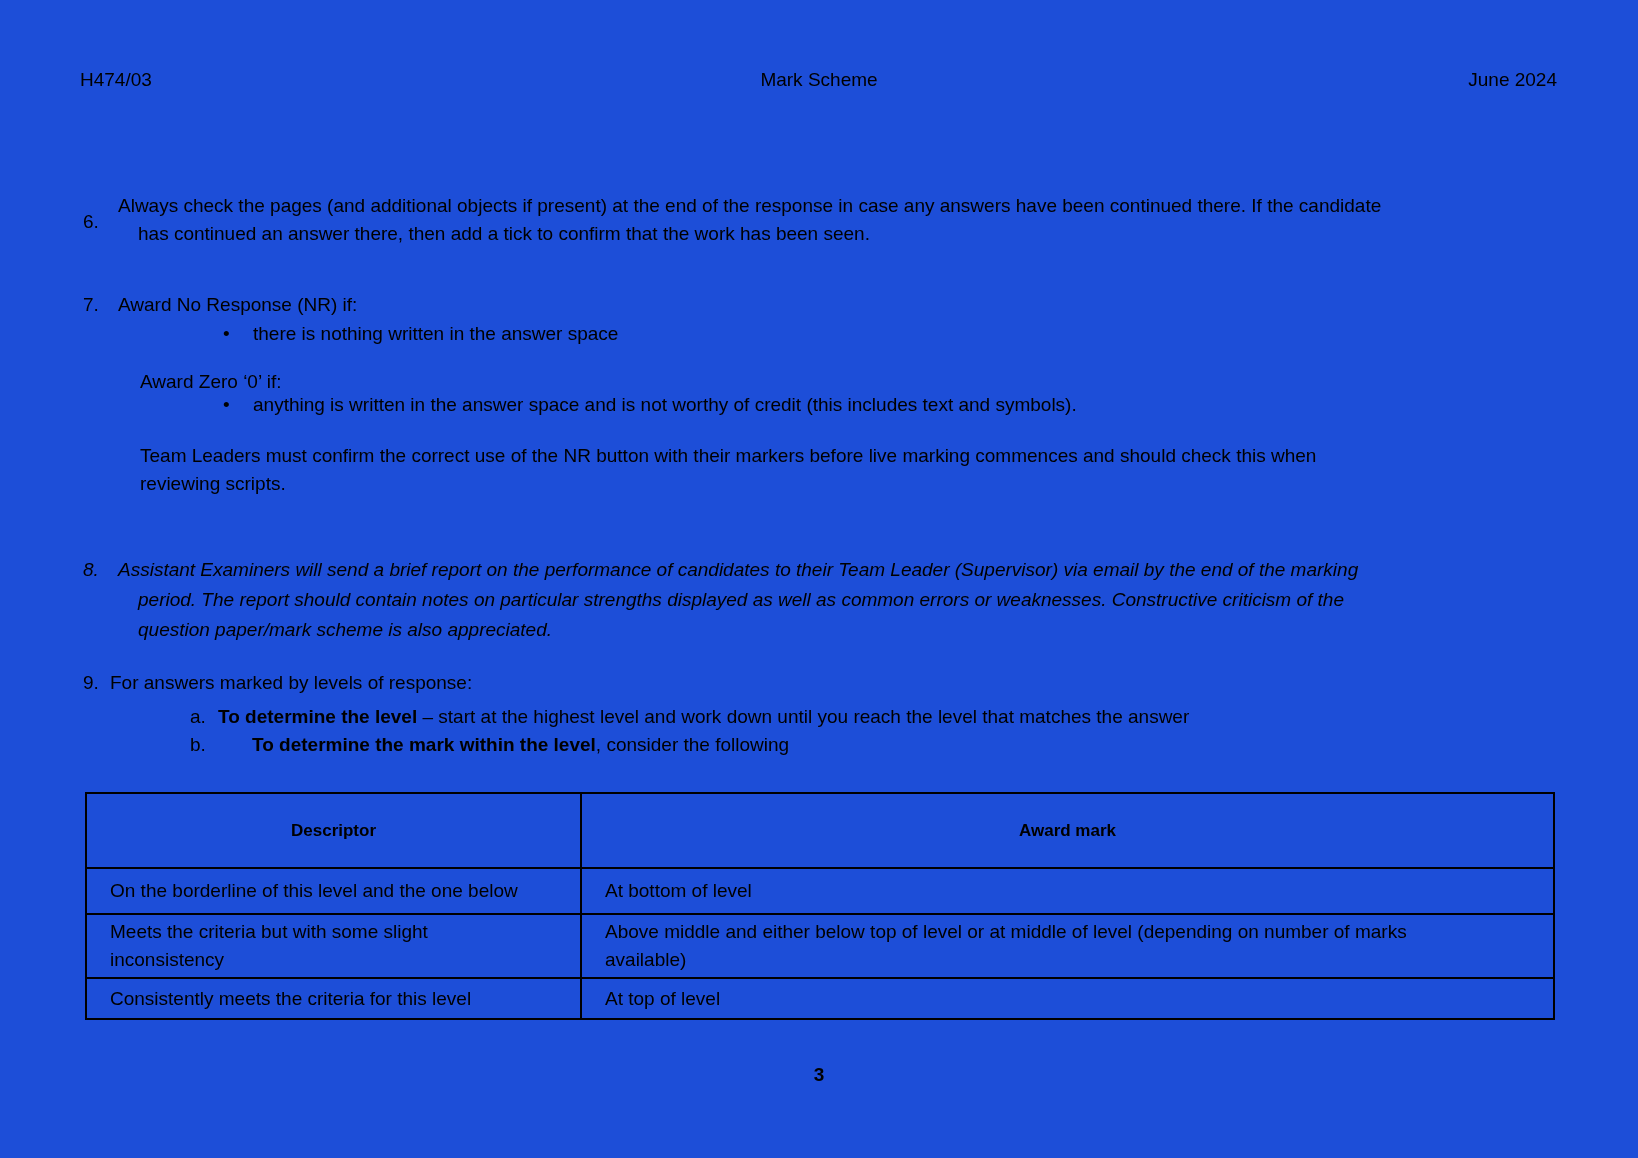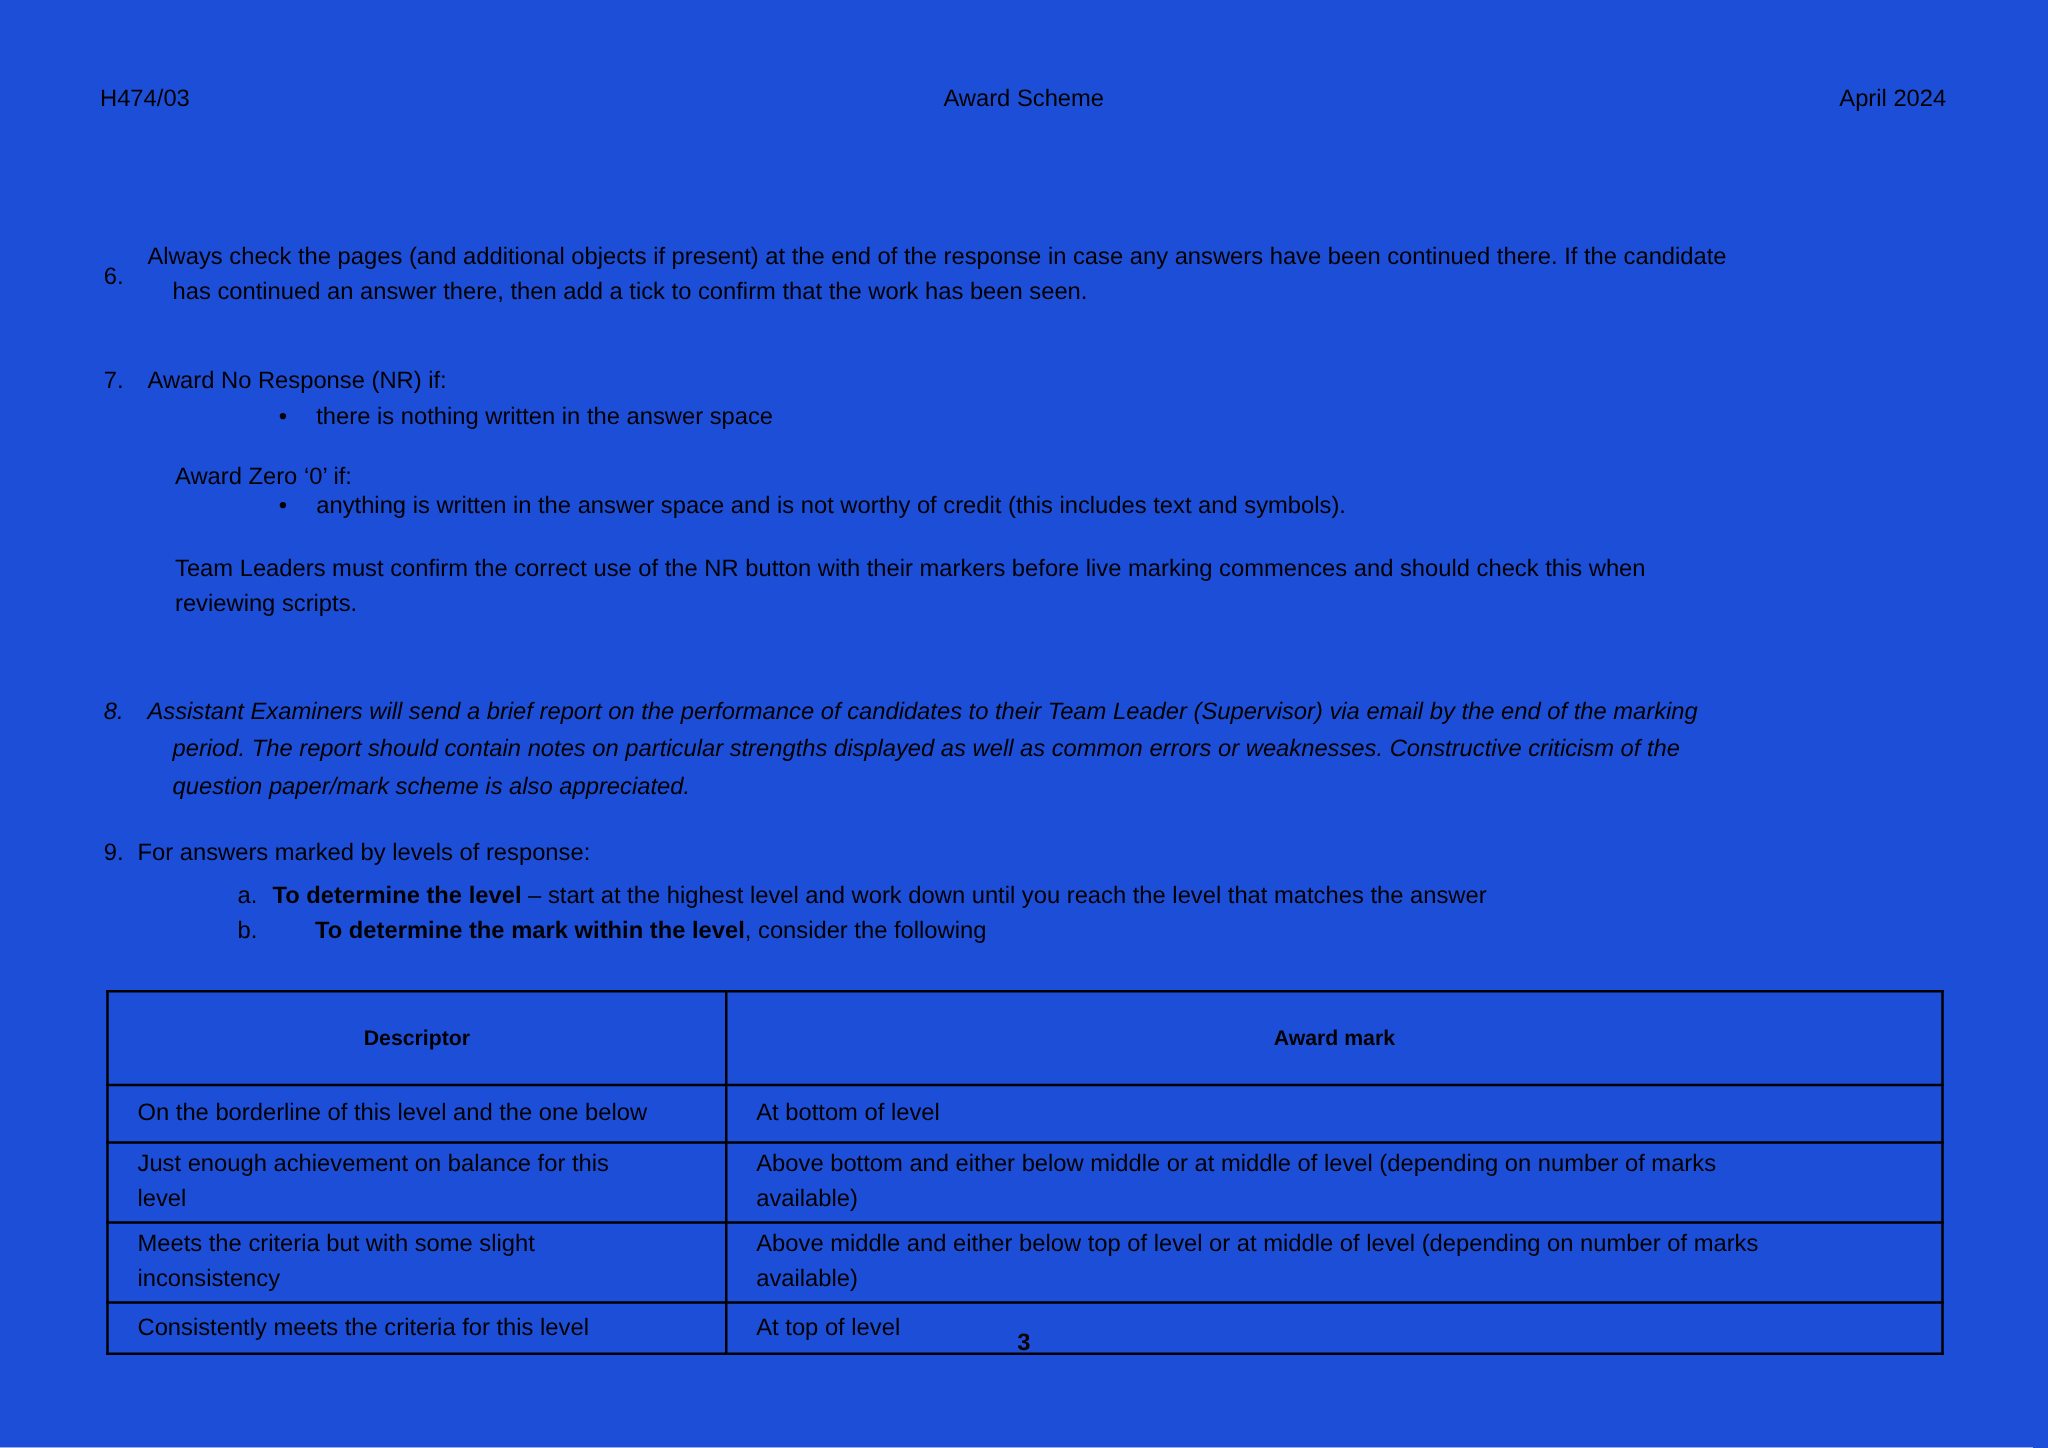--- a/index.html
+++ b/index.html
@@ -20,22 +20,22 @@
   .footer-num{position:absolute;top:1061px;left:0;width:100%;text-align:center;font-weight:bold;}
   .center-head{position:absolute;top:66px;left:0;width:100%;text-align:center;}
   .right-head{position:absolute;top:66px;right:81px;text-align:right;}
 </style>
 </head>
 <body>
 
 <div class="page">
 
   <div class="abs" style="left:80px;top:66px;">H474/03</div>
-  <div class="center-head">Award Scheme</div>
-  <div class="right-head">April 2024</div>
+  <div class="center-head">Mark Scheme</div>
+  <div class="right-head">June 2024</div>
 
   <span class="abs" style="left:83px;top:208px;">6.</span>
   <div class="abs ml hang" style="left:118px;top:192px;width:1420px;">Always check the pages (and additional objects if present) at the end of the response in case any answers have been continued there. If the candidate
 has continued an answer there, then add a tick to confirm that the work has been seen.</div>
 
   <span class="abs" style="left:83px;top:291px;">7.</span>
   <div class="abs" style="left:118px;top:291px;">Award No Response (NR) if:</div>
 
   <span class="abs" style="left:223px;top:320px;">•</span>
   <div class="abs" style="left:253px;top:320px;">there is nothing written in the answer space</div>
@@ -73,26 +73,20 @@
       </colgroup>
     <tbody>
         <tr>
       <th>Descriptor</th>
       <th>Award mark</th>
     </tr>
     <tr class="r1">
       <td>On the borderline of this level and the one below</td>
       <td>At bottom of level</td>
     </tr>
-    <tr class="r2">
-      <td>Just enough achievement on balance for this
-level</td>
-      <td>Above bottom and either below middle or at middle of level (depending on number of marks
-available)</td>
-    </tr>
     <tr class="r3">
       <td>Meets the criteria but with some slight
 inconsistency</td>
       <td>Above middle and either below top of level or at middle of level (depending on number of marks
 available)</td>
     </tr>
     <tr class="r4">
       <td>Consistently meets the criteria for this level</td>
       <td>At top of level</td>
     </tr>

